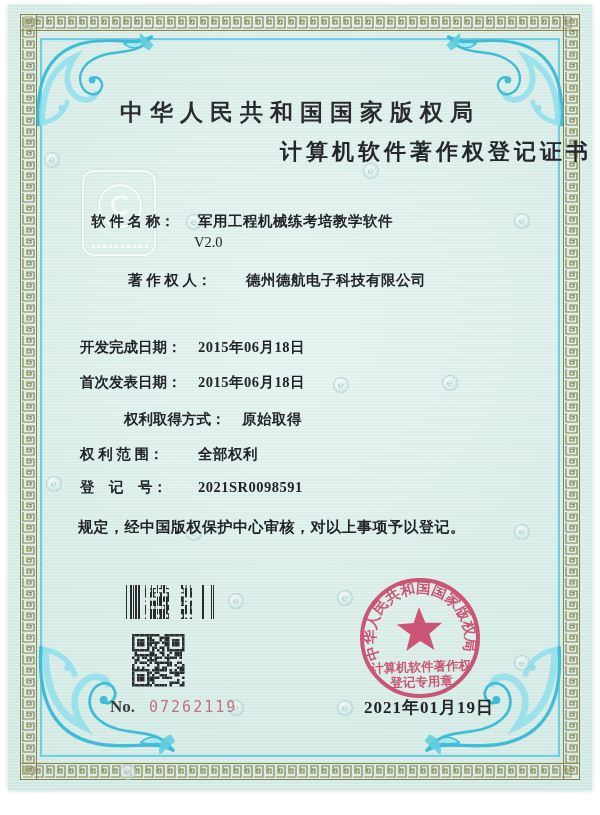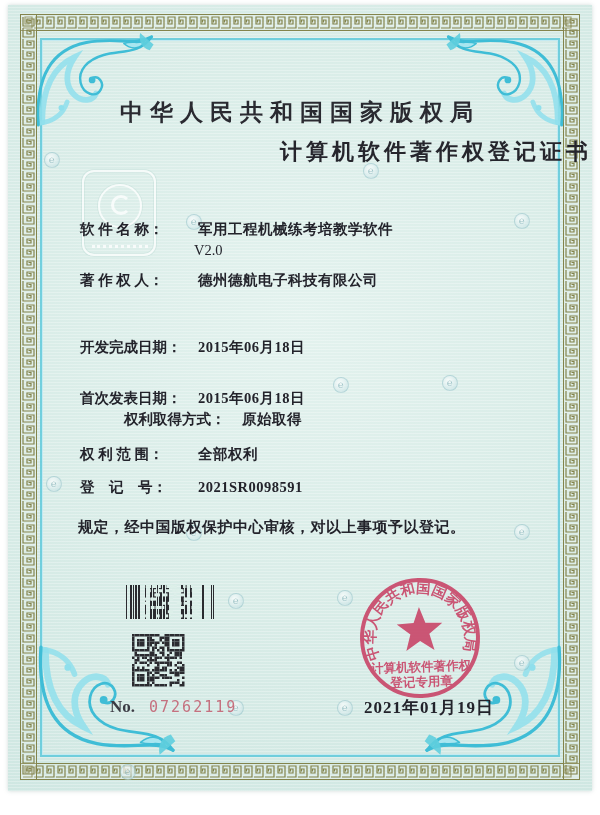--- a/index.html
+++ b/index.html
@@ -59,21 +59,21 @@
   .certno { position: absolute; right: 54px; top: 177px; font-size: 13px; font-weight: bold;
     color: #2a2a31; letter-spacing: .5px; }
   .certno .lbl { margin-right: 10px; }
 
   
   .fields { position: absolute; left: 72px; top: 203px; width: 470px; color: #23232b; }
   .frow { position: absolute; left: 0; white-space: nowrap; }
   .flabel { display: inline-block; width: 106px; font-size: 14.5px; font-weight: bold; }
   .fvalue { display: inline-block; margin-left: 8px; font-size: 14.5px; font-weight: bold; letter-spacing: .5px; }
   .fvalue2 { position: absolute; left: 114px; top: 22px; font-size: 14.5px; font-weight: normal; }
-  .r0 { top: 12px; }   .r1 { top: 63px; }  .r2 { top: 130px; } .r3 { top: 181px; }
+  .r0 { top: 4px; text-align: center; }   .r1 { top: 63px; margin-left: 48px; }  .r2 { top: 130px; } .r3 { top: 165px; }
   .r4 { top: 202px; margin-left: 44px; } .r5 { top: 237px; } .r6 { top: 270px; }
 
   
   .statement { position: absolute; left: 70px; top: 505px; width: 462px;
     font-size: 15px; font-weight: bold; color: #23232b; line-height: 35px;
     text-align: justify; letter-spacing: .5px; }
   .statement .l1 { text-indent: 2em; }
 
   
   .barcode { position: absolute; left: 118px; top: 580px; }

